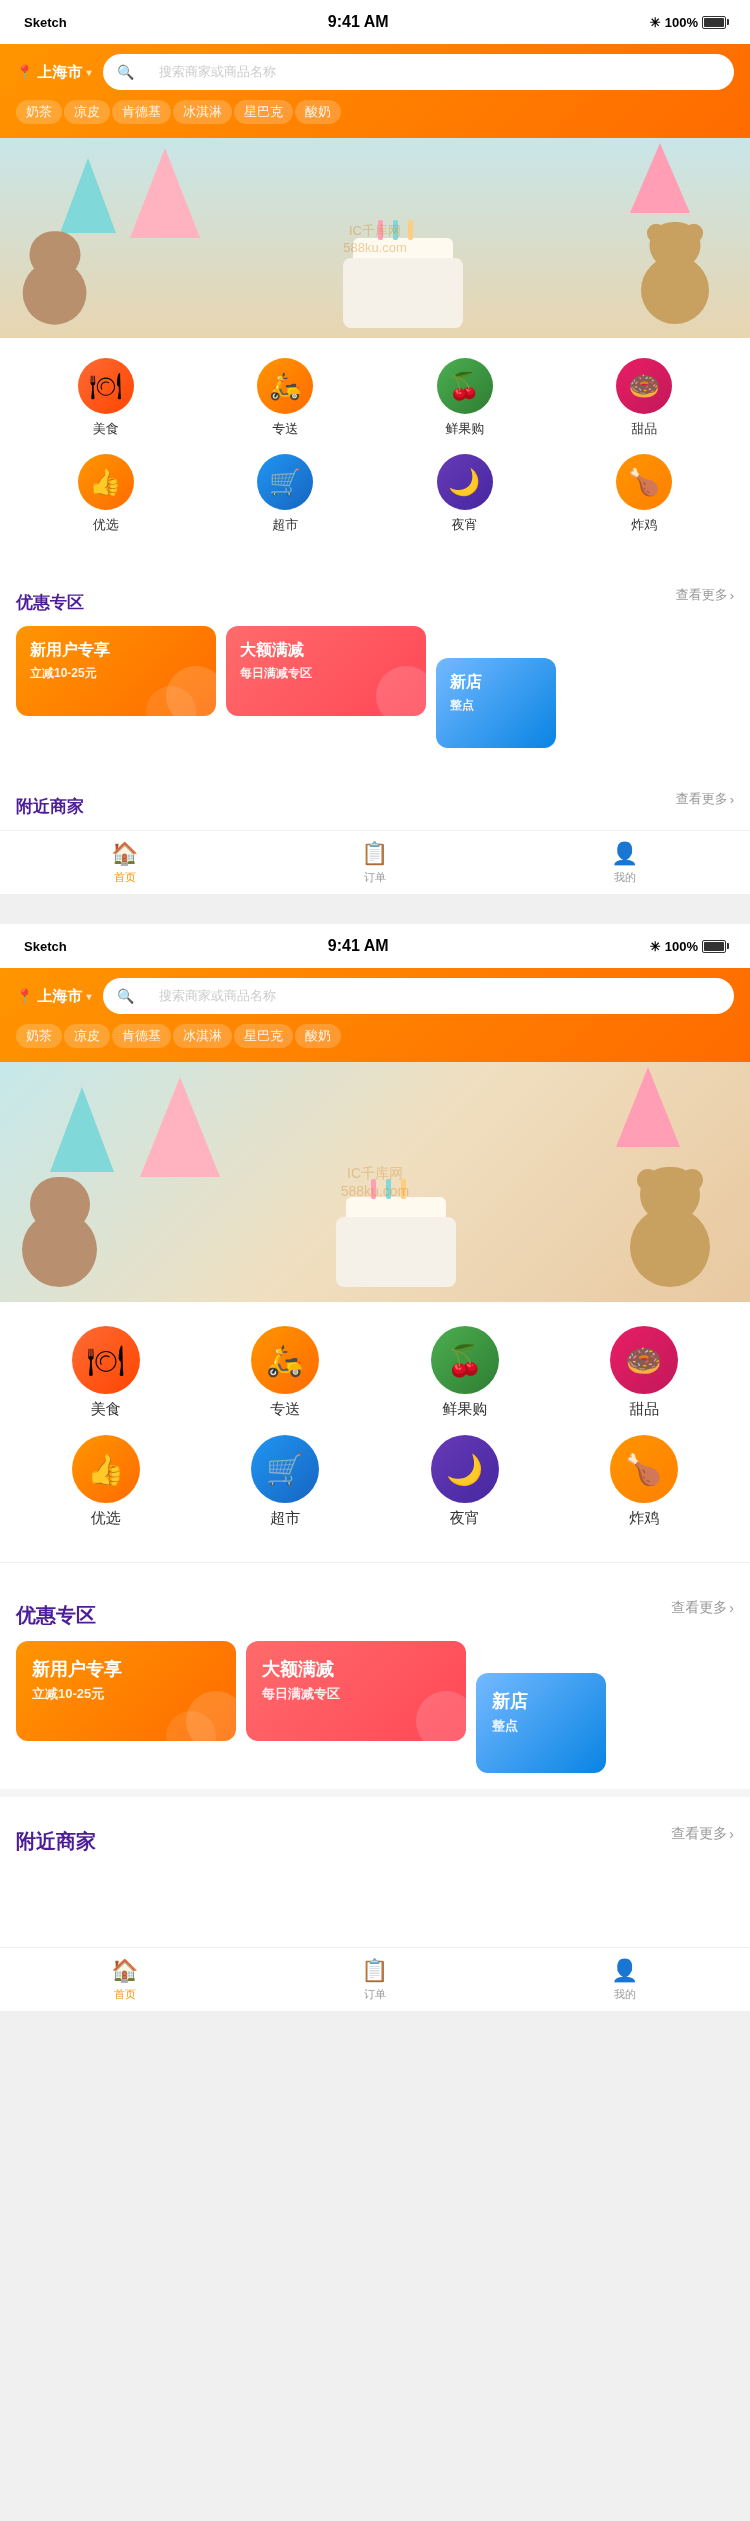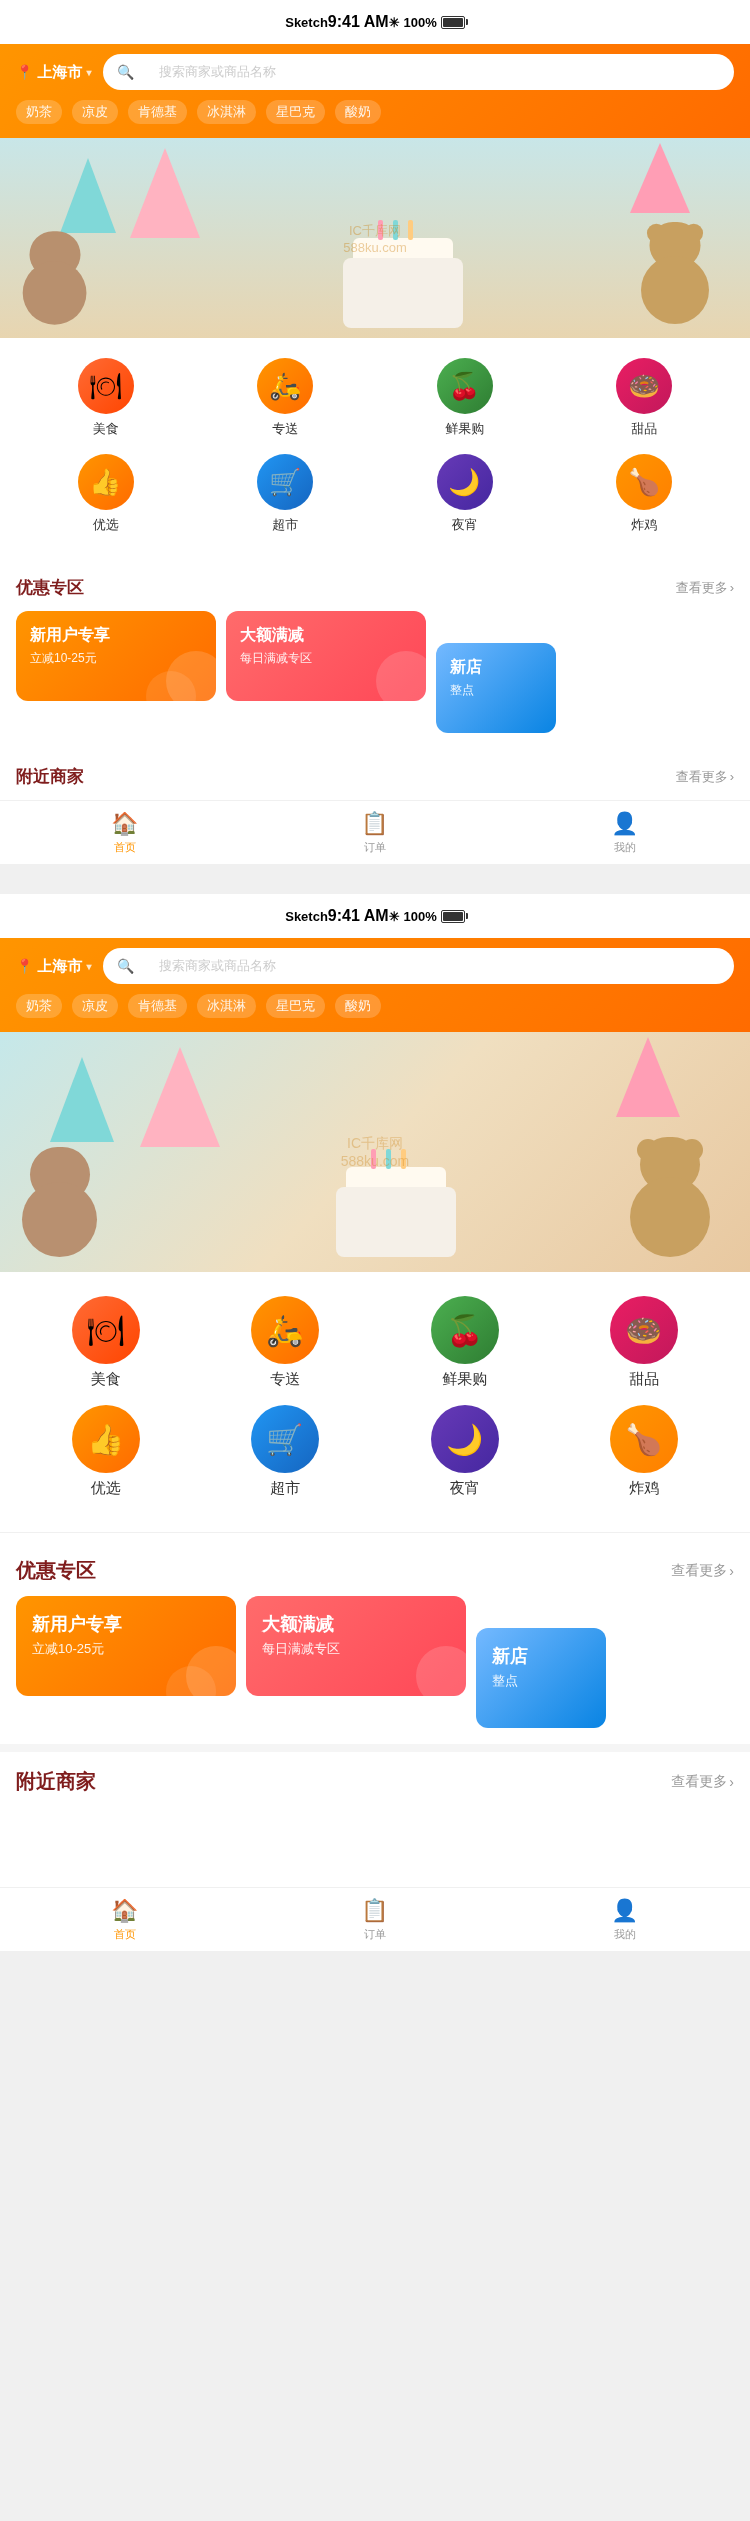--- a/index.html
+++ b/index.html
@@ -6,22 +6,22 @@
     body { font-family: -apple-system, 'PingFang SC', 'Helvetica Neue', Arial, sans-serif; background: #f0f0f0; width: 750px; }
 
     .screen { width: 750px; background: #fff; overflow: hidden; }
 
     
     .status-bar {
       background: #fff;
       height: 44px;
       display: flex;
       align-items: center;
-      justify-content: center;
-      padding: 0 9px;
+      justify-content: space-between;
+      padding: 0 24px;
       font-size: 14px;
       font-weight: 600;
     }
     .status-left { font-size: 13px; }
     .status-center { font-size: 16px; font-weight: 600; }
     .status-right { display: flex; align-items: center; gap: 4px; font-size: 13px; }
     .battery { width: 24px; height: 13px; border: 1.5px solid #333; border-radius: 2px; position: relative; display: inline-flex; align-items: center; padding: 1px; }
     .battery::after { content: ''; width: 2px; height: 6px; background: #333; position: absolute; right: -4px; top: 50%; transform: translateY(-50%); border-radius: 0 1px 1px 0; }
     .battery-fill { background: #333; height: 100%; width: 100%; border-radius: 1px; }
 
@@ -53,21 +53,21 @@
       height: 36px;
       display: flex;
       align-items: center;
       padding: 0 14px;
       gap: 8px;
     }
     .search-icon { color: #ccc; font-size: 14px; }
     .search-placeholder { color: #ccc; font-size: 13px; margin-left: 16px; }
     .quick-tags {
       display: flex;
-      gap: 10px;
+      gap: 2px;
       overflow: hidden;
     }
     .quick-tag {
       color: rgba(255,255,255,0.9);
       font-size: 13px;
       white-space: nowrap;
       background: rgba(255,255,255,0.2);
       padding: 3px 10px;
       border-radius: 12px;
     }
@@ -146,21 +146,22 @@
     }
     .section-header {
       display: flex;
       justify-content: space-between;
       align-items: center;
       margin-bottom: 12px;
     }
     .section-title {
       font-size: 17px;
       font-weight: 700;
-      color: #7f1d1d;
+      color: #4c1d95;
+      margin-top: 15px;
     }
     .section-more {
       font-size: 13px;
       color: #999;
       display: flex;
       align-items: center;
       gap: 2px;
     }
 
     
@@ -193,20 +194,21 @@
     }
     .promo-title {
       font-size: 16px;
       font-weight: 700;
       color: #fff;
       margin-bottom: 4px;
     }
     .promo-sub {
       font-size: 12px;
       color: rgba(255,255,255,0.9);
+      font-weight: bold;
     }
     .promo-deco {
       position: absolute;
       right: -10px;
       bottom: -10px;
       width: 60px;
       height: 60px;
       background: rgba(255,255,255,0.15);
       border-radius: 50%;
     }

